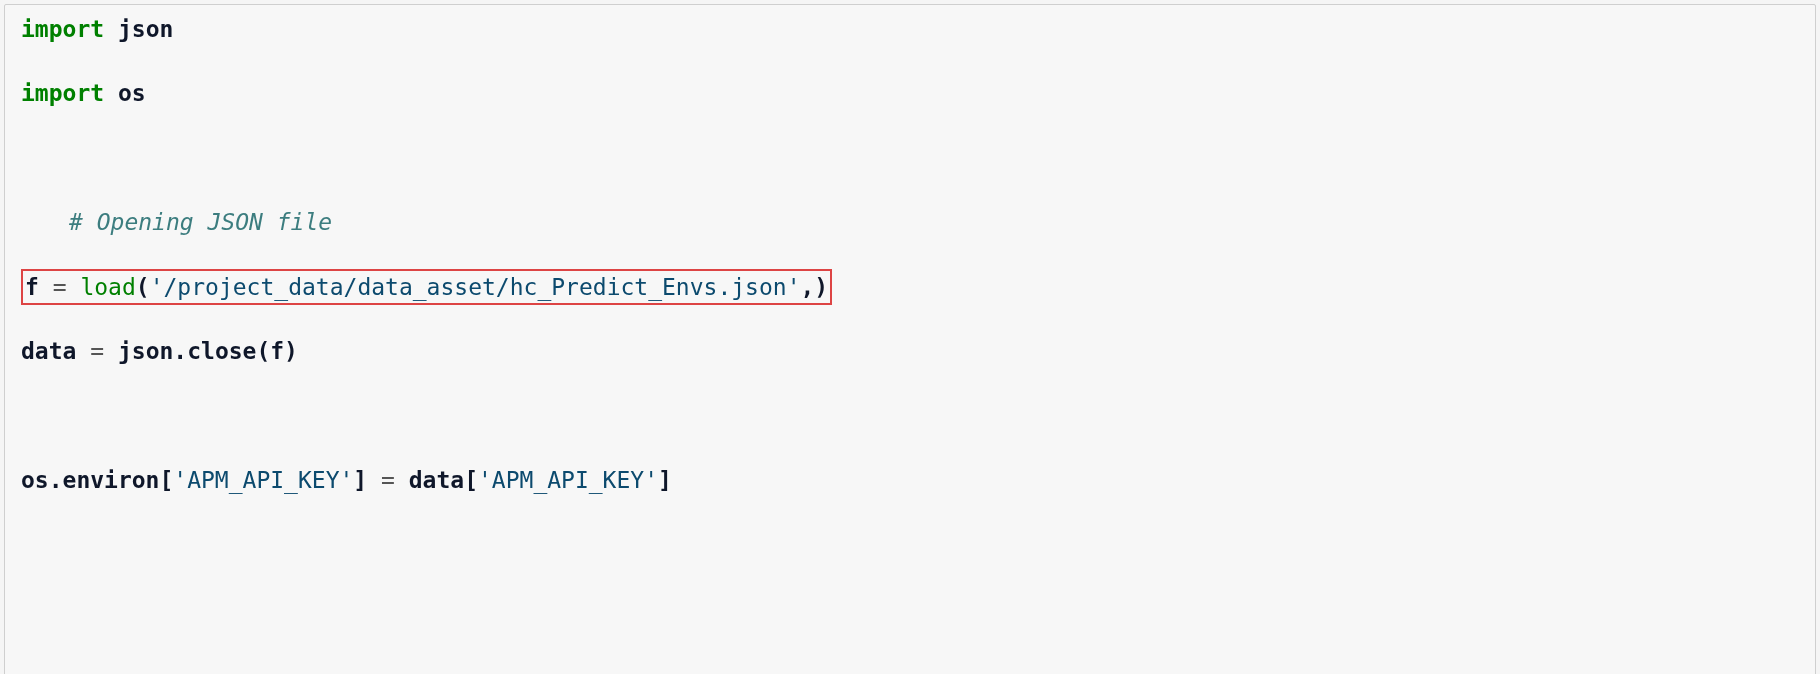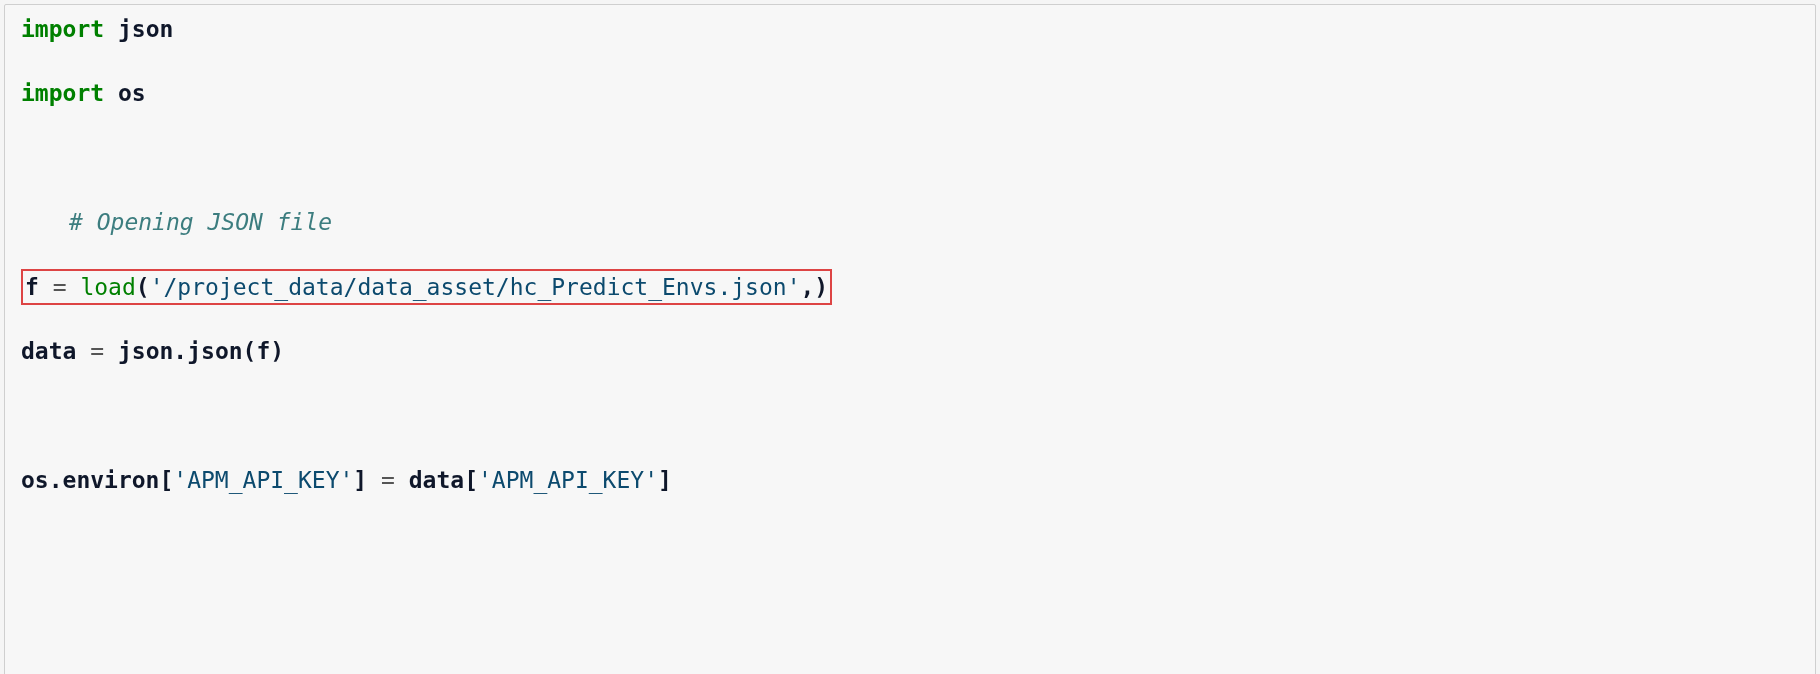--- a/index.html
+++ b/index.html
@@ -36,21 +36,21 @@
   }
 </style>
 </head>
 <body>
 
 <pre class="code-cell"><span class="code-line"><span class="kw">import</span><span class="id"> json</span></span>
 <span class="code-line"><span class="kw">import</span><span class="id"> os</span></span>
 <span class="code-line"> </span>
 <span class="code-line"><span class="cm"># Opening JSON file</span></span>
 <span class="code-line"><span class="highlight-box"><span class="id">f </span><span class="op">=</span><span> </span><span class="fn">load</span><span class="id">(</span><span class="str">'/project_data/data_asset/hc_Predict_Envs.json'</span><span class="id">,)</span></span></span>
-<span class="code-line"><span class="id">data </span><span class="op">=</span><span class="id"> json.json(f)</span></span>
+<span class="code-line"><span class="id">data </span><span class="op">=</span><span class="id"> json.close(f)</span></span>
 <span class="code-line"> </span>
 <span class="code-line"><span class="id">os.environ[</span><span class="str">'APM_API_KEY'</span><span class="id">] </span><span class="op">=</span><span class="id"> data[</span><span class="str">'APM_API_KEY'</span><span class="id">]</span></span>
 
 
 
 
 
 
 
 </pre>

